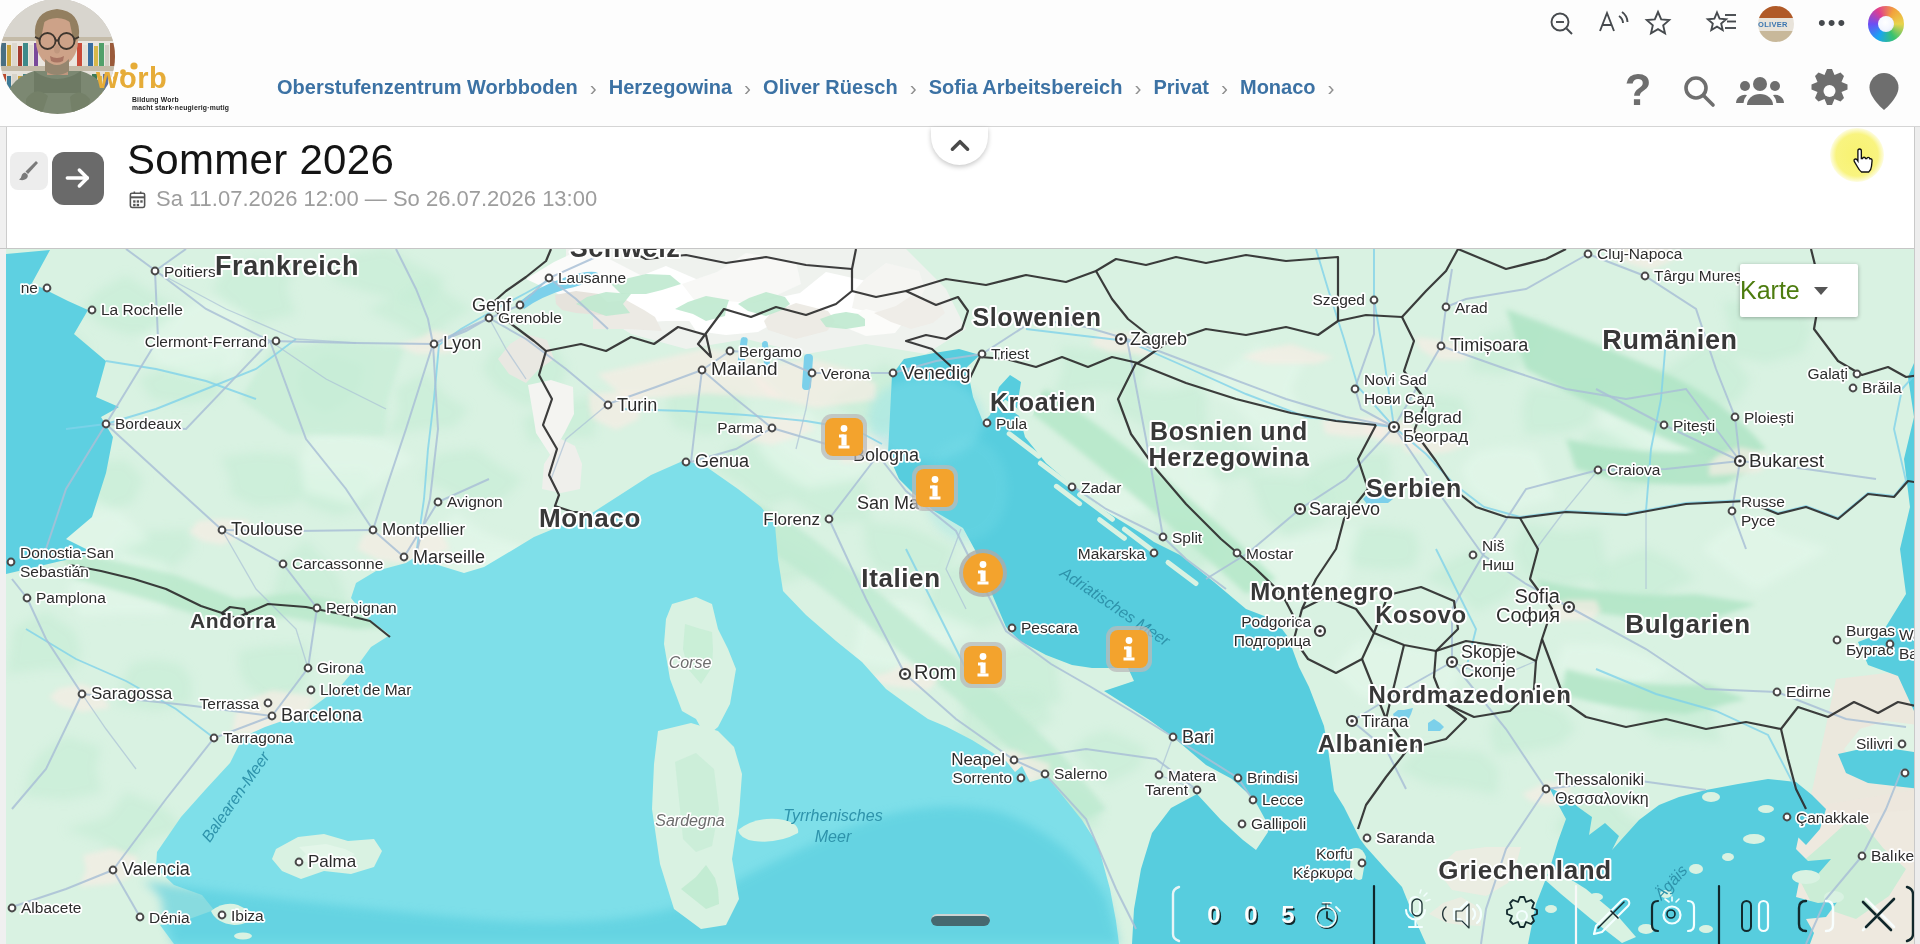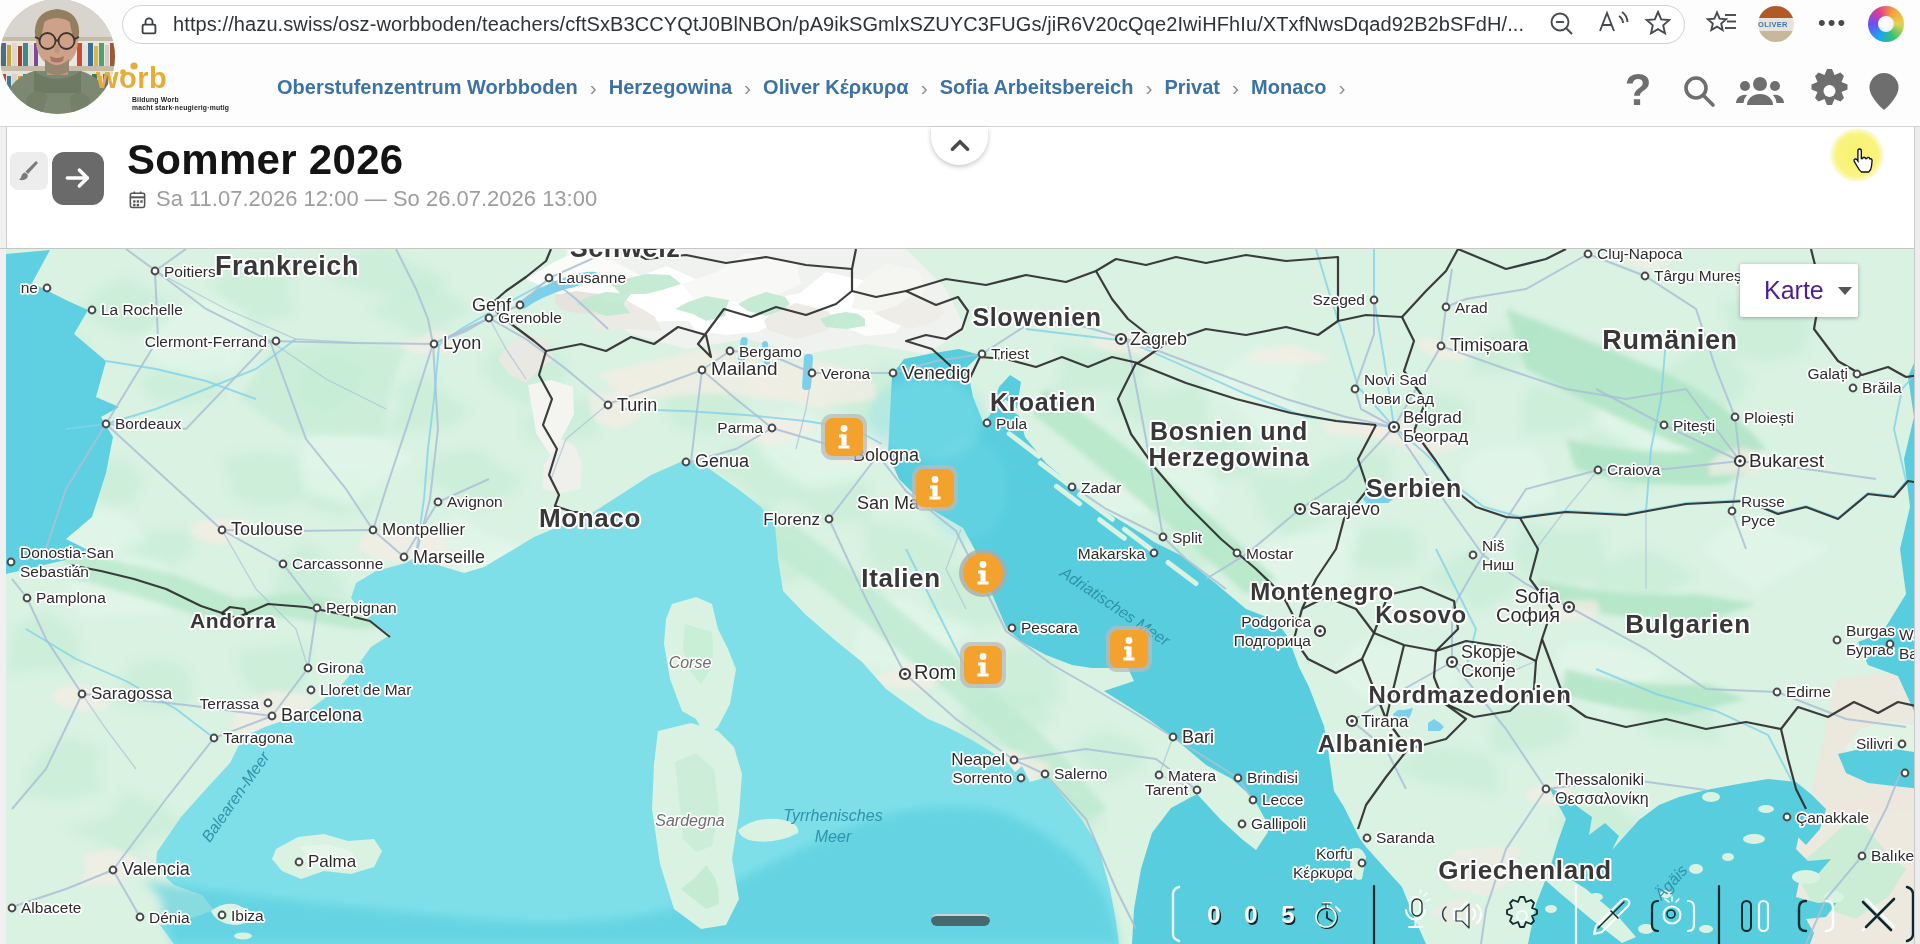--- a/index.html
+++ b/index.html
@@ -11,47 +11,40 @@
 #crumbs{position:absolute;left:277px;top:48px;height:79px;display:flex;align-items:center;font-size:20px;font-weight:700;color:#3c72a4;z-index:5}
 #crumbs span.sep{color:#8f8f8f;font-weight:400;font-size:21px;margin:0 12px}
 #logo{position:absolute;left:96px;top:62px;color:#e6ac38;font-size:29px;font-weight:700;letter-spacing:0.5px}
 #logosub{position:absolute;left:132px;top:96px;font-size:6.8px;font-weight:700;color:#222;line-height:8px;letter-spacing:0.2px}
 #subheader{position:absolute;left:0;top:127px;width:1920px;height:121px;background:#fff}
 #maptopline{position:absolute;left:0;top:248px;width:1920px;height:1px;background:#c6c6c6;z-index:4}
 #collapse{position:absolute;z-index:6;left:931px;top:127px;width:57px;height:38px;background:#fff;border-radius:0 0 57px 57px;box-shadow:0 2px 5px rgba(0,0,0,0.22)}
 #collapse svg{position:absolute;left:16px;top:6px}
 #brushbtn{position:absolute;left:10px;top:152px;width:38px;height:38px;background:#ededed;border-radius:8px}
 #arrowbtn{position:absolute;left:52px;top:152px;width:52px;height:53px;background:#6a6a6a;border-radius:12px}
-#title{position:absolute;left:127px;top:136px;font-size:42px;font-weight:700;color:#141414;letter-spacing:0.3px}
+#title{position:absolute;left:127px;top:136px;font-size:42px;font-weight:400;color:#141414;letter-spacing:0.3px}
 #daterow{position:absolute;left:128px;top:186px;display:flex;align-items:center;color:#9d9d9d;font-size:22px}
 #daterow svg{margin-right:9px}
 #leftstrip{position:absolute;left:0;top:127px;width:7px;height:817px;background:#f0f0f0;border-right:1px solid #ccc}
 #mapwrap{position:absolute;left:6px;top:249px;width:1908px;height:695px;overflow:hidden}
 #rightstrip{position:absolute;left:1914px;top:127px;width:6px;height:817px;background:#ededed;border-left:1px solid #c9c9c9;z-index:4}
 .cl{fill:#2c2c2c;stroke:#ffffff;stroke-width:3.4px;paint-order:stroke;stroke-linejoin:round}
 .co{fill:#383838;stroke:#ffffff;stroke-width:4px;paint-order:stroke;stroke-linejoin:round;letter-spacing:0.6px}
 .sea{fill:#2e93ab;stroke:#ffffff;stroke-width:0;font-style:italic;font-weight:500}
 .reg{fill:#6d6d6d;stroke:#fff;stroke-width:3px;paint-order:stroke;font-style:italic}
 #karte{position:absolute;left:1734px;top:15px;width:118px;height:53px;background:#fff;box-shadow:0 1px 4px rgba(0,0,0,0.3);border-radius:2px;display:flex;align-items:center}
-#karte span{margin-left:24px;font-size:25px;color:#4c1d95;font-weight:400}
+#karte span{font-size:25px;color:#4d7c0f;font-weight:400}
 #karte .car{width:0;height:0;border-left:7px solid transparent;border-right:7px solid transparent;border-top:8px solid #555;margin-left:14px}
 #pill{position:absolute;left:925px;top:665px;width:59px;height:12px;background:#46686f;border-radius:6px;border-top:2px solid #cdd4d4}
 #webcam{position:absolute;left:0px;top:-1px;width:115px;height:115px;border-radius:50%;overflow:hidden;background:#cfcbc4}
 #cursor{position:absolute;left:1826px;top:122px;width:70px;height:70px;pointer-events:none;z-index:9}
 #recorder{position:absolute;left:0;top:0;width:1914px;height:695px}
 </style></head>
 <body>
 <div id="chrome">
-  <div id="urlbar">
-    <svg width="22" height="22" viewBox="0 0 24 24" style="position:absolute;left:15px;top:9px" fill="none" stroke="#3c4043" stroke-width="2">
-      <rect x="5" y="10.5" width="14" height="9.5" rx="1.5"></rect>
-        <path d="M8.2,10.5 V7.5 a3.8,3.8 0 0 1 7.6,0 V10.5"></path>
-    </svg>
-    <div id="urltext">https://hazu.swiss/osz-worbboden/teachers/cftSxB3CCYQtJ0BlNBOn/pA9ikSGmlxSZUYC3FUGs/jiR6V20cQqe2IwiHFhIu/XTxfNwsDqad92B2bSFdH/...</div>
-  </div>
 
   <svg width="400" height="48" viewBox="0 0 400 48" style="position:absolute;left:1520px;top:0" fill="none" stroke="#464a4e" stroke-width="1.9">
 
     <circle cx="40" cy="22" r="8.5"></circle>
       <line x1="36" y1="22" x2="44" y2="22"></line>
       <line x1="46.5" y1="28.5" x2="52" y2="34"></line>
 
     <path d="M80,31 L87,13 L94,31 M82.5,25 L91.5,25"></path>
     <path d="M99,16 a9,9 0 0 1 4,7 M102,12 a13,13 0 0 1 5.5,10"></path>
 
@@ -81,21 +74,21 @@
      <circle cx="9" cy="20" r="2" fill="#e6ac38"></circle>
     <circle cx="17" cy="14" r="2.8" fill="#e6ac38"></circle>
     <circle cx="28" cy="8" r="3.6" fill="#e6ac38"></circle>
   </svg>
   <div id="logosub">Bildung Worb<br>macht stark·neugierig·mutig</div>
   <div id="crumbs">
     <span>Oberstufenzentrum Worbboden</span>
     <span class="sep">›</span>
     <span>Herzegowina</span>
     <span class="sep">›</span>
-    <span>Oliver Κέρκυρα</span>
+    <span>Oliver Rüesch</span>
     <span class="sep">›</span>
     <span>Sofia Arbeitsbereich</span>
     <span class="sep">›</span>
     <span>Privat</span>
     <span class="sep">›</span>
     <span>Monaco</span>
     <span class="sep">›</span>
   </div>
   <svg width="300" height="79" viewBox="0 0 300 79" style="position:absolute;left:1608px;top:48px;z-index:5" fill="#6e6e6e">
     <text x="30" y="57" font-size="44" font-weight="700" text-anchor="middle" font-family="Liberation Sans">?</text>

